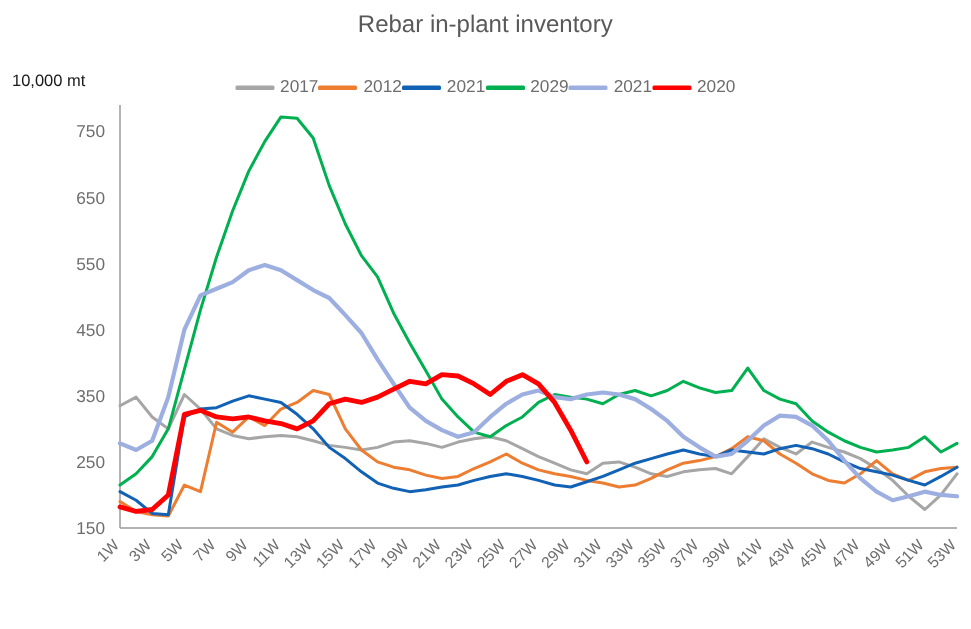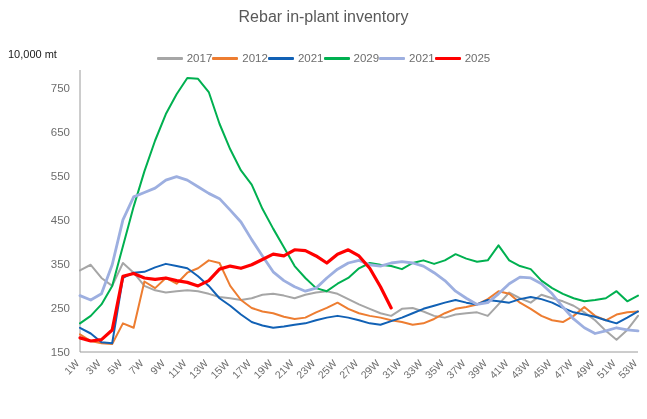--- a/index.html
+++ b/index.html
@@ -116,21 +116,21 @@
       <div class="legend-item">
         <span class="legend-swatch" style="background: rgb(0, 176, 80);"></span>
         <span class="legend-label">2029</span>
       </div>
       <div class="legend-item">
         <span class="legend-swatch" style="background: rgb(157, 175, 224);"></span>
         <span class="legend-label">2021</span>
       </div>
       <div class="legend-item">
         <span class="legend-swatch" style="background: rgb(255, 0, 0);"></span>
-        <span class="legend-label">2025</span>
+        <span class="legend-label">2020</span>
       </div>
     </div>
 
   <svg class="plot" id="plot-svg" viewBox="0 0 647 419">
       <text x="70" y="356" text-anchor="end" class="ytick-text">150</text>
       <text x="70" y="311.9375" text-anchor="end" class="ytick-text">250</text>
       <text x="70" y="267.875" text-anchor="end" class="ytick-text">350</text>
       <text x="70" y="223.8125" text-anchor="end" class="ytick-text">450</text>
       <text x="70" y="179.75" text-anchor="end" class="ytick-text">550</text>
       <text x="70" y="135.6875" text-anchor="end" class="ytick-text">650</text>

